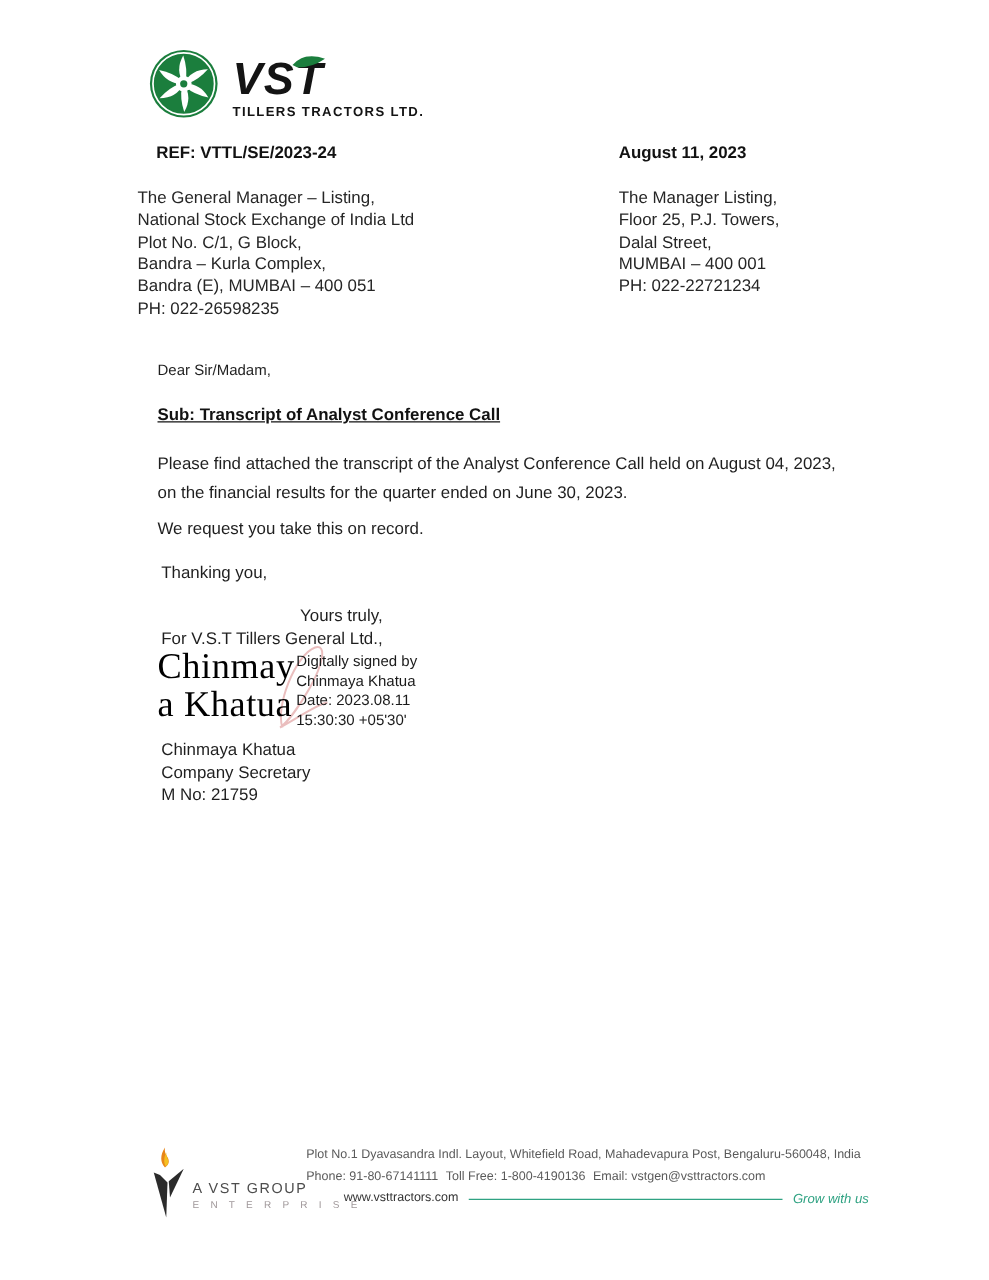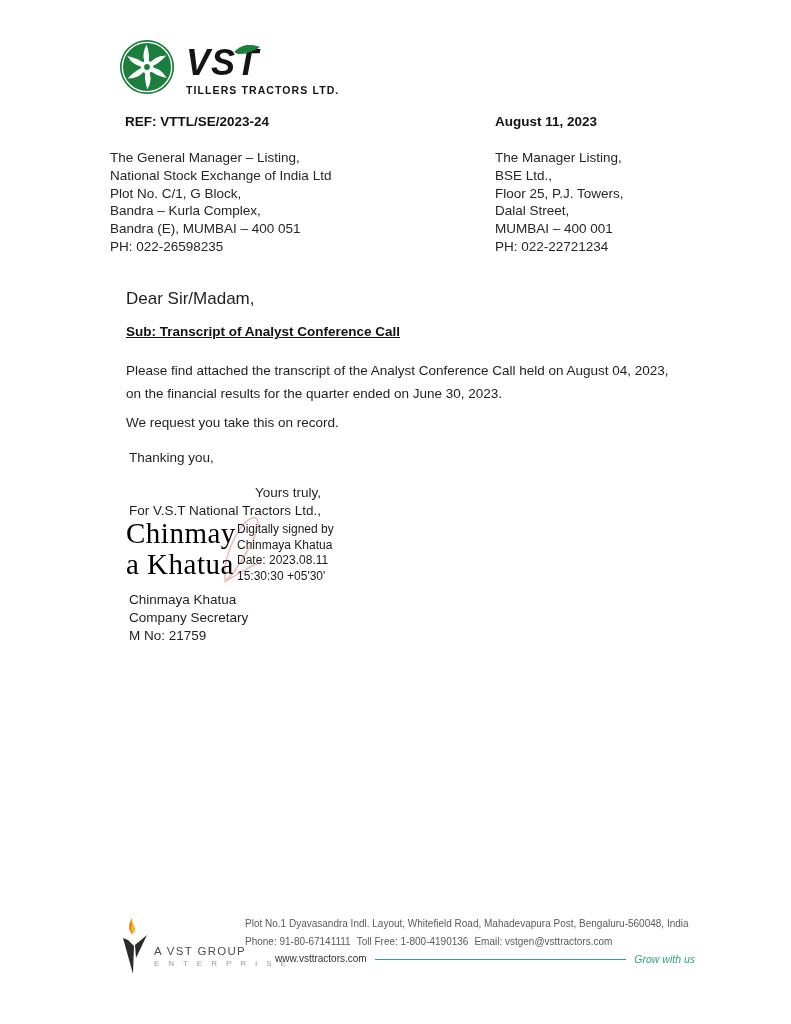--- a/index.html
+++ b/index.html
@@ -23,21 +23,21 @@
   
   .ref { position:absolute; left:125px; top:114px; font-weight:bold; font-size:13.5px; color:#121212; }
   .date { position:absolute; left:495px; top:114px; font-weight:bold; font-size:13.5px; color:#121212; }
 
   
   .addr { position:absolute; top:149px; font-size:13.5px; line-height:17.8px; color:#262626; }
   .addr-left { left:110px; width:350px; }
   .addr-right { left:495px; width:240px; }
 
   
-  .salutation { position:absolute; left:126px; top:289px; font-size:17px; }
+  .salutation { position:absolute; left:126px; top:289px; font-size:12px; }
   .subject {
     position:absolute; left:126px; top:324px; font-size:13.5px; font-weight:bold;
     text-decoration:underline; color:#121212;
   }
   .para1 { position:absolute; left:126px; top:359px; width:575px; font-size:13.5px; line-height:23px; }
   .para2 { position:absolute; left:126px; top:415px; font-size:13.5px; }
   .thanks { position:absolute; left:129px; top:450px; font-size:13.5px; }
   .closing { position:absolute; left:129px; top:484px; font-size:13.5px; line-height:17.8px;text-align:right; }
 
   
@@ -110,38 +110,37 @@
   <div class="addr addr-left">
     <div>The General Manager – Listing,</div>
     <div>National Stock Exchange of India Ltd</div>
     <div>Plot No. C/1, G Block,</div>
     <div>Bandra – Kurla Complex,</div>
     <div>Bandra (E), MUMBAI – 400 051</div>
     <div>PH: 022-26598235</div>
   </div>
   <div class="addr addr-right">
     <div>The Manager Listing,</div>
-    <div>BSE Ltd.,</div>
     <div>Floor 25, P.J. Towers,</div>
     <div>Dalal Street,</div>
     <div>MUMBAI – 400 001</div>
     <div>PH: 022-22721234</div>
   </div>
 
   <div class="salutation">Dear Sir/Madam,</div>
   <div class="subject">Sub: Transcript of Analyst Conference Call</div>
   <div class="para1">
     <div>Please find attached the transcript of the Analyst Conference Call held on August 04, 2023,</div>
     <div>on the financial results for the quarter ended on June 30, 2023.</div>
   </div>
   <div class="para2">We request you take this on record.</div>
   <div class="thanks">Thanking you,</div>
   <div class="closing">
     <div>Yours truly,</div>
-    <div>For V.S.T National Tractors Ltd.,</div>
+    <div>For V.S.T Tillers General Ltd.,</div>
   </div>
 
   <div class="sig-block">
     <svg class="sig-flourish" width="70" height="72" viewBox="0 0 70 72" xmlns="http://www.w3.org/2000/svg">
       <path d="M8,66 C2,50 18,8 34,2 C44,-1 40,16 30,34 C22,48 12,62 6,66 M6,66 C18,60 34,48 44,46" fill="none" stroke="#d98a8a" stroke-width="1.6"></path>
     </svg>
     <div class="sig-big">
       <div>Chinmay</div>
       <div>a Khatua</div>
     </div>

